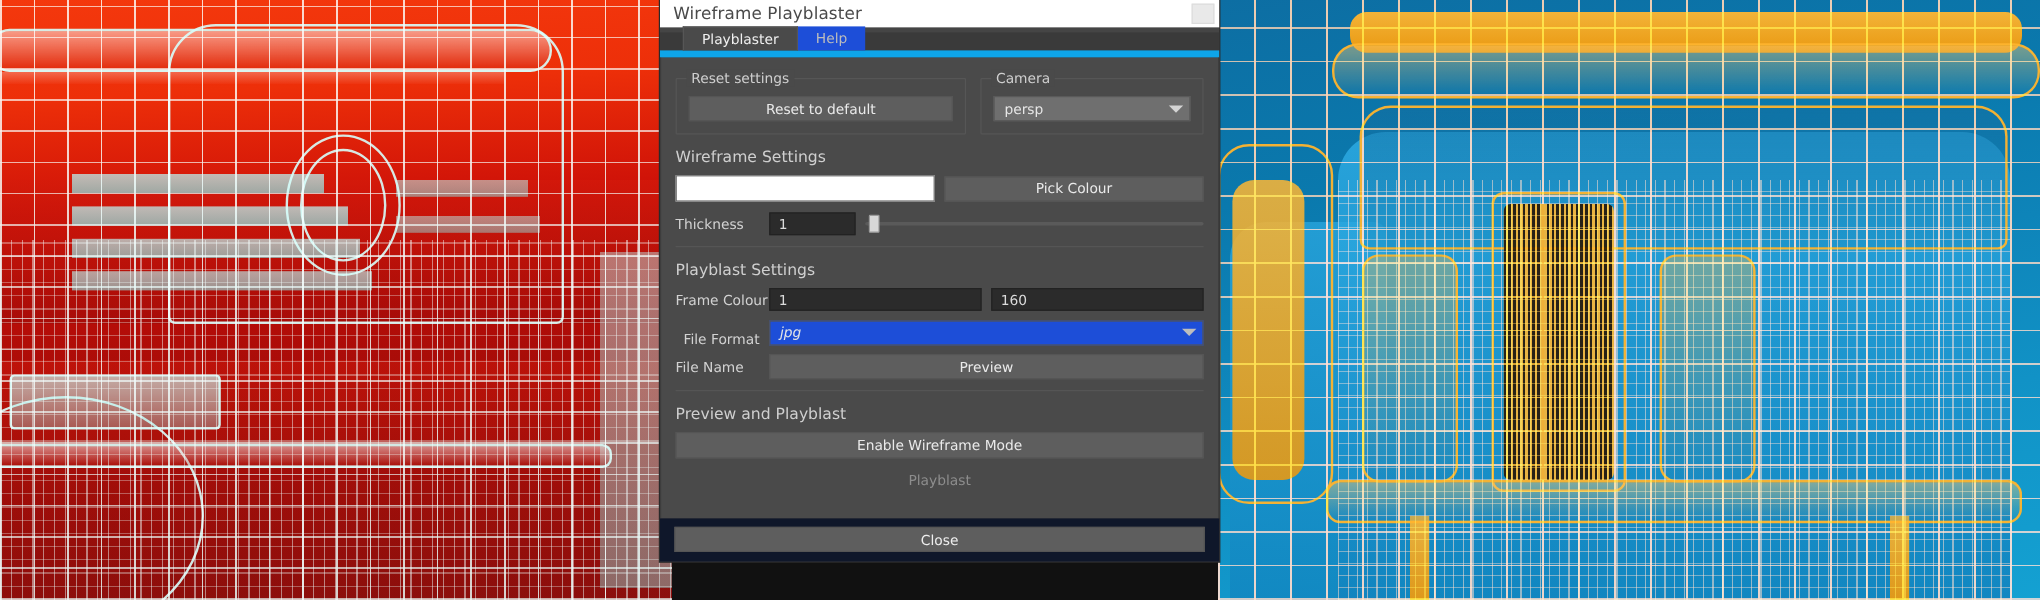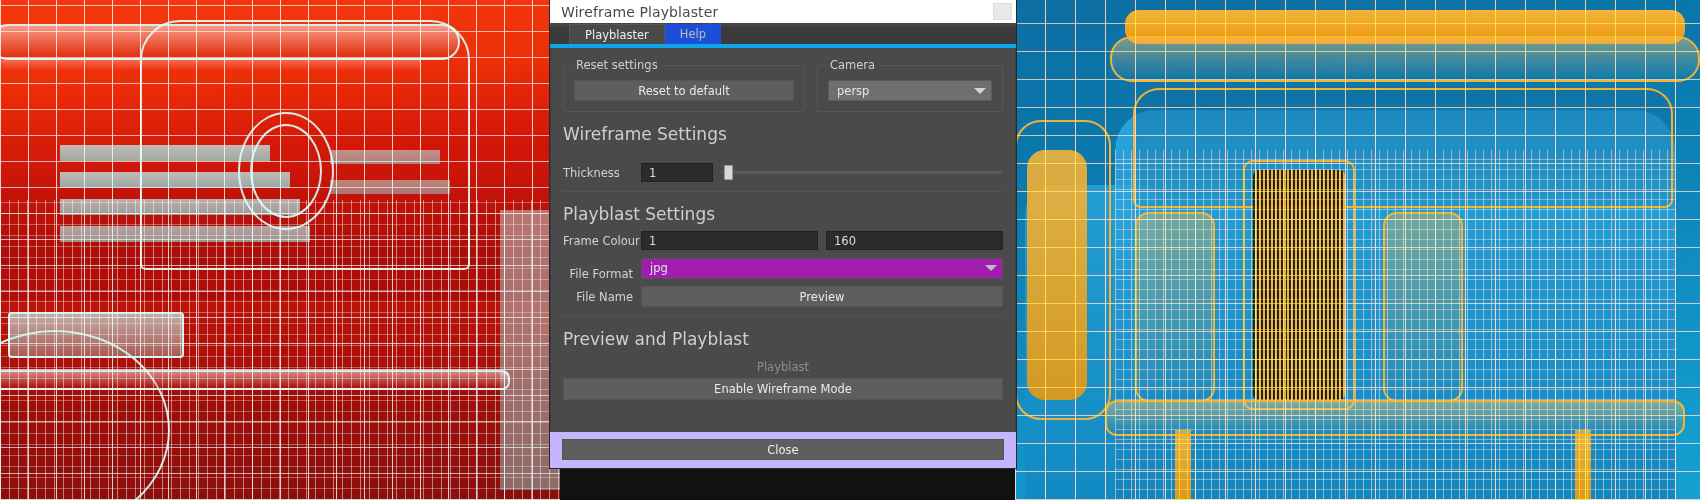--- a/index.html
+++ b/index.html
@@ -113,21 +113,21 @@
   .title-btn {
     width:19px; height:17px; background:#e9e9e9; border:1px solid #dcdcdc;
   }
 
   .body-wrap {
     flex:1; background:#454545; padding:4px 8px 0 8px;
     display:flex; flex-direction:column;
   }
   .tabbar {
     display:flex; align-items:flex-end; height:21px;
-    border-bottom:4px solid #0ea5e9;
+    border-bottom:6px solid #0ea5e9;
     background:#3a3a3a;
     margin:0 -8px;
     padding-left:19px;
   }
   .tab {
     height:20px; padding:0 15px;
     display:flex; align-items:center;
     font-size:11.5px; color:#bcbcbc;
     background:#1d4ed8;
   }
@@ -157,37 +157,37 @@
     position:absolute; top:-8px; left:8px;
     background:#4a4a4a; padding:0 4px;
     font-size:11.5px; color:#cfcfcf;
   }
   .group.g-camera { flex:0 0 186px; }
   .group.g-reset  { flex:1; }
 
   
   .section { margin-top:12px; }
   .section > .slabel {
-    font-size:17px; color:#cfcfcf; margin-bottom:7px; display:block;
+    font-size:13px; color:#cfcfcf; margin-bottom:7px; display:block;
   }
   .hr { height:1px; background:#555; margin:9px 0 0 0; }
 
   
   .combo {
     position:relative; height:21px; background:#6f6f6f;
     display:flex; align-items:center; padding:0 22px 0 8px;
     font-size:11.5px; color:#e6e6e6;
     border:1px solid #5a5a5a;
   }
   .combo .arrow {
     position:absolute; right:5px; top:50%; transform:translateY(-50%);
     width:0;height:0;border-left:6px solid transparent;border-right:6px solid transparent;
     border-top:6px solid #d4d4d4;
   }
-  .combo.flat { background:#a21caf; border-color:#545454; }
+  .combo.flat { background:#1d4ed8; border-color:#545454;font-style:italic; }
   .combo.flat .arrow { border-top-color:#bdbdbd; }
 
   .btn {
     height:21px; background:#5e5e5e; border:1px solid #555;
     display:flex; align-items:center; justify-content:center;
     font-size:11.5px; color:#eaeaea;
   }
   .btn.disabled { color:#8d8d8d; background:#4d4d4d; border-color:#4a4a4a; }
   .btn.tall { height:22px; }
 
@@ -209,21 +209,21 @@
     position:absolute; left:2px; width:9px; height:15px;
     background:#d8d8d8; border:1px solid #9a9a9a; border-radius:1px;
   }
 
   .field {
     height:19px; background:#2b2b2b; border:1px solid #222;
     display:flex; align-items:center; padding:0 7px;
     font-size:11.5px; color:#dcdcdc; flex:1;
   }
   .footer {
-    background:#c4b5fd; padding:7px 12px 8px 12px; margin:0 -8px;
+    background:#0f172a; padding:7px 12px 8px 12px; margin:0 -8px;
   }
   .close-btn {
     height:21px; background:#5e5e5e; border:1px solid #555;
     display:flex; align-items:center; justify-content:center;
     font-size:11.5px; color:#eeeeee;
   }
 </style>
 </head>
 <body>
 
@@ -317,21 +317,27 @@
             <span class="glabel">Camera</span>
             <div class="combo">
               <span>persp</span>
               <span class="arrow"></span>
             </div>
           </div>
         </div>
 
         <div class="section">
           <span class="slabel">Wireframe Settings</span>
-          <div class="row" style="margin-top:19px;">
+          <div class="row">
+            <div class="swatch" style="background: rgb(255, 255, 255);"></div>
+            <div class="btn" style="flex:1;">
+              <span>Pick Colour</span>
+            </div>
+          </div>
+          <div class="row" style="margin-top:9px;">
             <span class="lbl" style="width:70px;">Thickness</span>
             <div class="spin" style="width:72px;">
               <span>1</span>
             </div>
             <div class="slider">
               <div class="track"></div>
               <div class="handle" style="left: 1%;"></div>
             </div>
           </div>
         </div>
@@ -353,36 +359,36 @@
 
           <div class="row" style="margin-top:5px;">
             <span class="lbl" style="width:70px;text-align:right;margin-top:12px;">File Format</span>
             <div class="combo flat" style="flex:1;">
               <span>jpg</span>
               <span class="arrow"></span>
             </div>
           </div>
 
           <div class="row" style="margin-top:5px;">
-            <span class="lbl" style="width:70px;text-align:right;">File Name</span>
+            <span class="lbl" style="width:70px;text-align:left;">File Name</span>
             <div class="btn" style="flex:1;">
               <span>Preview</span>
             </div>
           </div>
         </div>
 
         <div class="hr"></div>
 
         <div class="section">
           <span class="slabel">Preview and Playblast</span>
+          <div class="btn tall">
+            <span>Enable Wireframe Mode</span>
+          </div>
           <div class="btn tall disabled" style="margin-top:7px;border:none;background:transparent;">
             <span>Playblast</span>
-          </div>
-          <div class="btn tall">
-            <span>Enable Wireframe Mode</span>
           </div>
         </div>
 
       </div>
 
       <div class="footer">
         <div class="close-btn">
           <span>Close</span>
         </div>
       </div>

